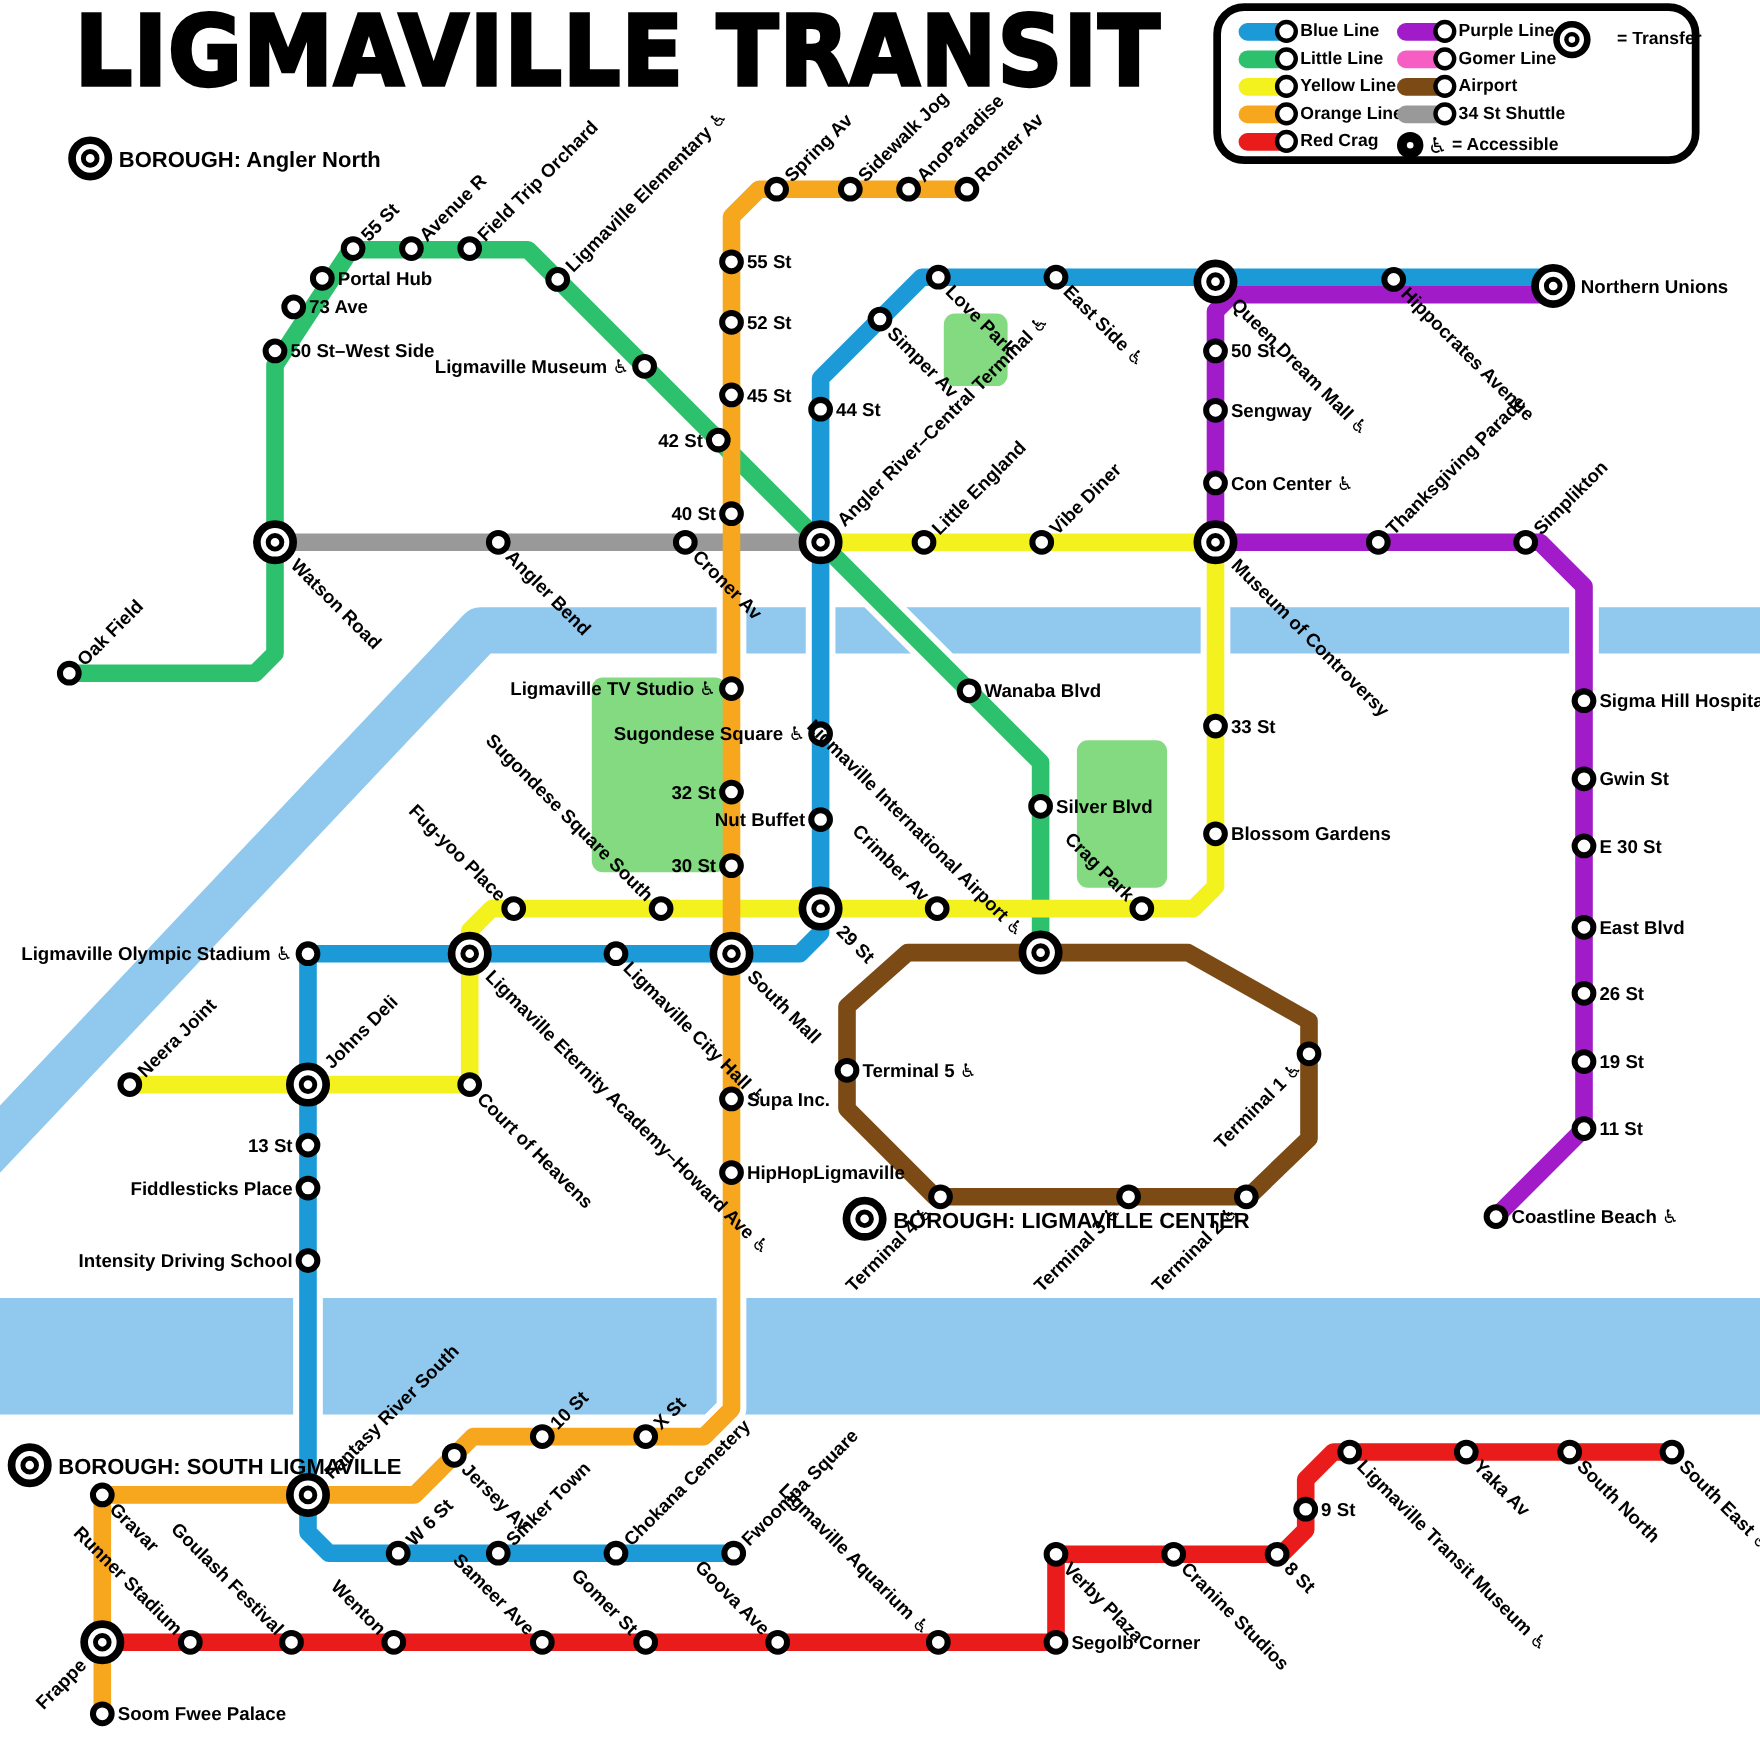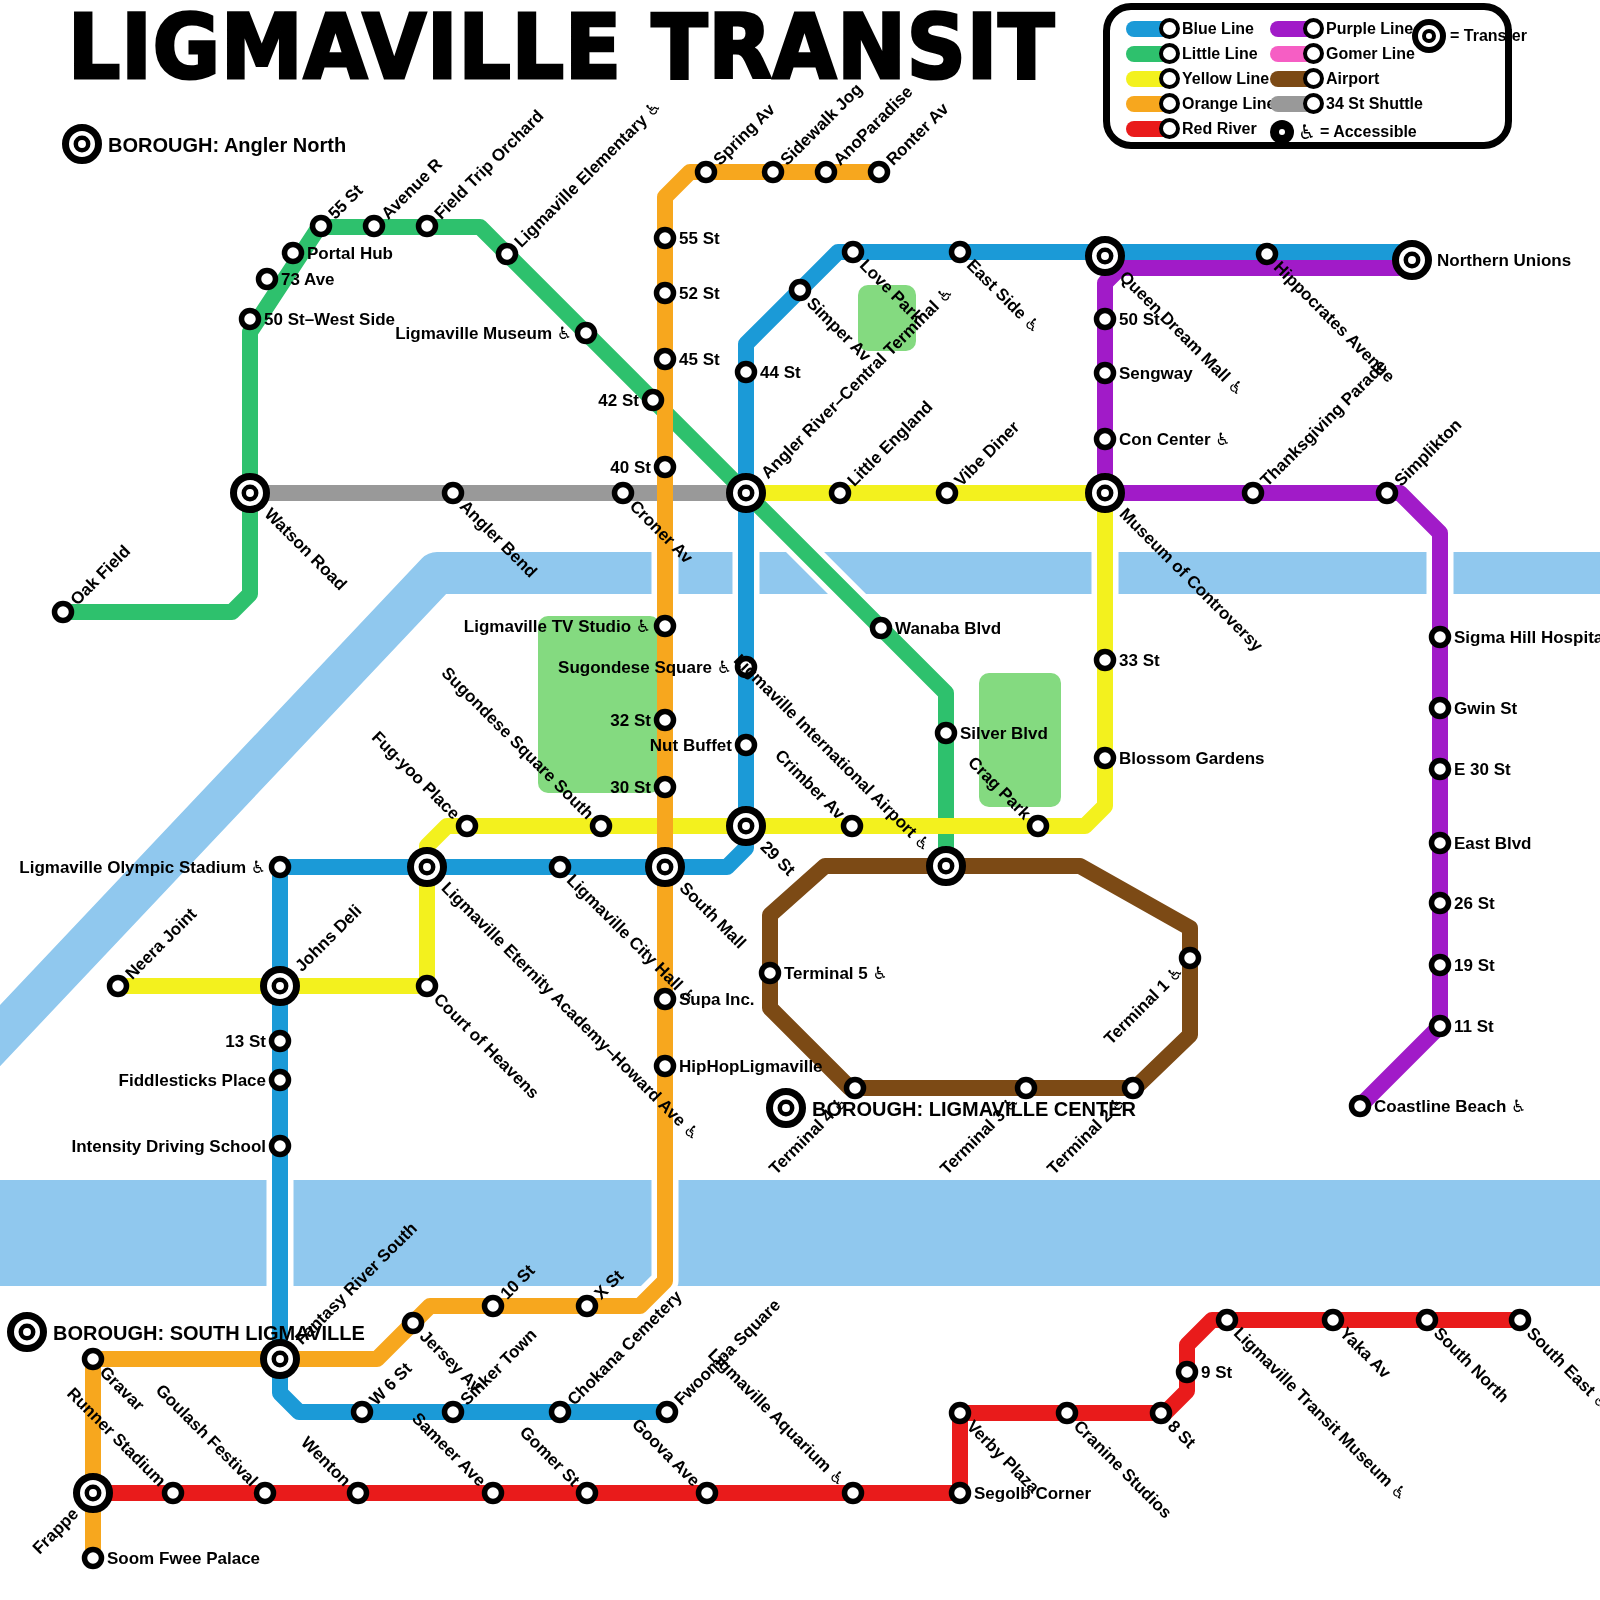--- a/index.html
+++ b/index.html
@@ -2,29 +2,29 @@
 <html><head>
 <meta charset="utf-8">
 <style>
   html,body{margin:0;padding:0;background:#fff;}
   #page{position:relative;width:1600px;height:1600px;background:#fff;overflow:hidden;
         font-family:"Liberation Sans","DejaVu Sans",sans-serif;}
   #map-svg{position:absolute;left:0;top:0;}
   .page-title{position:absolute;left:68px;top:-4px;font-family:"DejaVu Sans","Liberation Sans",sans-serif;
       font-size:82px;font-weight:900;letter-spacing:1px;color:#000;-webkit-text-stroke:3px #000;
       transform:scaleY(1.08);transform-origin:top left;white-space:nowrap;}
-  .legend{position:absolute;left:1103px;top:3px;width:409px;height:146px;border:7px solid #000;
+  .legend{position:absolute;left:1103px;top:3px;width:442px;height:146px;border:7px solid #000;
       border-radius:28px;box-sizing:border-box;background:#fff;padding-left:48px;}
   .lg-col{position:absolute;top:8px;display:flex;flex-direction:column;gap:4px;}
   #lg-col1{left:16px;} #lg-col2{left:160px;}
   .lg-row{display:flex;align-items:center;height:21px;}
   .lg-pill{width:50px;height:16px;border-radius:8px;position:relative;margin-right:6px;flex:none;}
   .lg-dot{position:absolute;right:-4px;top:-3px;width:13px;height:13px;background:#fff;border:4px solid #000;border-radius:50%;}
   .lg-label{font-size:16px;font-weight:900;color:#000;white-space:nowrap;}
-  .lg-transfer{position:absolute;left:302px;top:9px;display:flex;align-items:center;gap:4px;}
+  .lg-transfer{position:absolute;left:302px;top:9px;display:flex;align-items:center;gap:24px;}
   .bullseye{width:22px;height:22px;border:6px solid #000;border-radius:50%;position:relative;flex:none;background:#fff;}
   .bullseye::after{content:'';position:absolute;left:4px;top:4px;width:6px;height:6px;border:4px solid #000;border-radius:50%;background:#fff;}
   .lg-acc{position:absolute;left:160px;top:110px;display:flex;align-items:center;gap:4px;}
   .acc-dot{width:24px;height:24px;background:#000;border-radius:50%;position:relative;flex:none;}
   .acc-dot::after{content:'';position:absolute;left:9px;top:9px;width:6px;height:6px;background:#fff;border-radius:50%;}
   .acc-sym{font-family:"DejaVu Sans",sans-serif;font-size:20px;font-weight:bold;color:#000;}
   .stn-label{font-family:"Liberation Sans","DejaVu Sans",sans-serif;font-size:17px;font-weight:bold;fill:#000;}
   .borough-label{font-family:"Liberation Sans","DejaVu Sans",sans-serif;font-size:20px;font-weight:900;fill:#000;}
 </style>
 </head>
@@ -309,21 +309,21 @@
         <div class="lg-row">
           <span class="lg-pill" style="background: rgb(247, 167, 30);">
             <span class="lg-dot"></span>
           </span>
           <span class="lg-label">Orange Line</span>
         </div>
         <div class="lg-row">
           <span class="lg-pill" style="background: rgb(233, 27, 27);">
             <span class="lg-dot"></span>
           </span>
-          <span class="lg-label">Red River</span>
+          <span class="lg-label">Red Crag</span>
         </div>
       </div>
     <div class="lg-col" id="lg-col2">
         <div class="lg-row">
           <span class="lg-pill" style="background: rgb(161, 27, 200);">
             <span class="lg-dot"></span>
           </span>
           <span class="lg-label">Purple Line</span>
         </div>
         <div class="lg-row">

